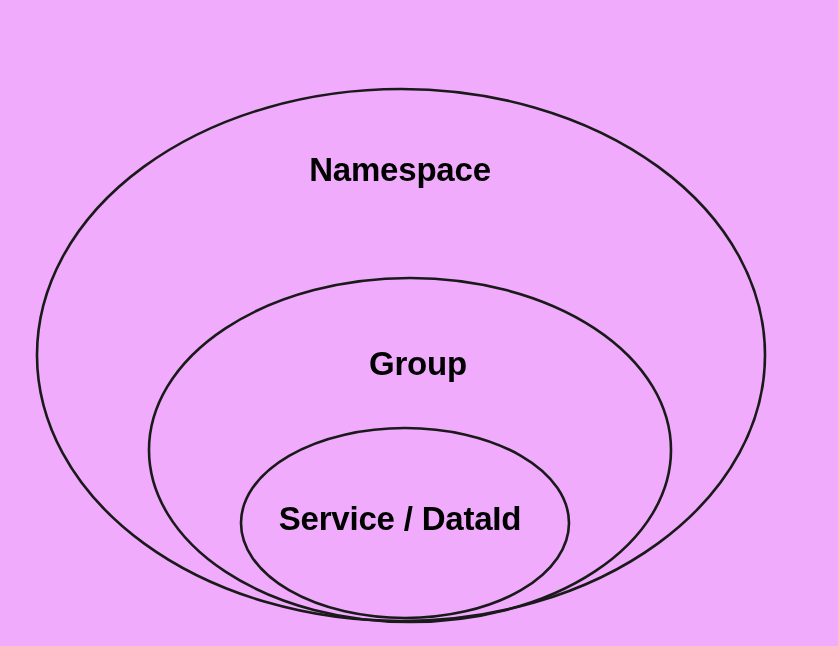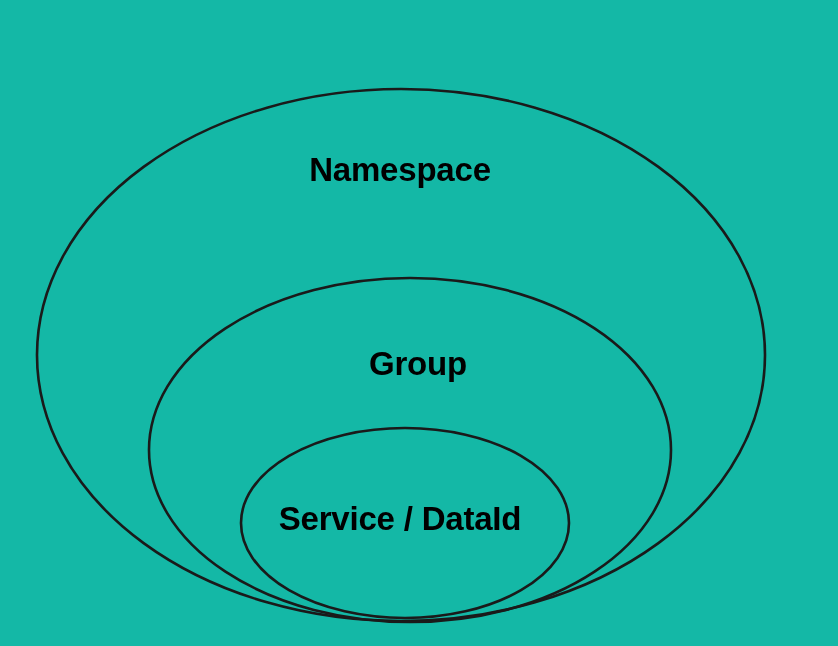--- a/index.html
+++ b/index.html
@@ -42,21 +42,21 @@
     dominant-baseline: middle;
     paint-order: stroke;
   }
   .label-outer { font-size: 33px; letter-spacing: -0.2px; }
   .label-middle { font-size: 33px; letter-spacing: -0.2px; }
   .label-inner  { font-size: 33px; letter-spacing: -0.2px; }
 </style>
 </head>
 <body style="background: rgb(255, 255, 255);">
 
-<div id="diagram-root" style="background: #14b8a6;">
+<div id="diagram-root" style="background: #f0abfc;">
 
   <svg id="venn-svg" viewBox="0 0 838 646" xmlns="http://www.w3.org/2000/svg">
 
     <ellipse class="ellipse-shape" cx="401" cy="355" rx="364" ry="266" stroke="#1a1a1a" stroke-width="2.6"></ellipse>
 
     <ellipse class="ellipse-shape" cx="410" cy="450" rx="261" ry="172" stroke="#1a1a1a" stroke-width="2.6"></ellipse>
 
     <ellipse class="ellipse-shape" cx="405" cy="523" rx="164" ry="95" stroke="#1a1a1a" stroke-width="2.6"></ellipse>
 
     <text class="ring-label label-outer" x="400" y="172">Namespace</text>

